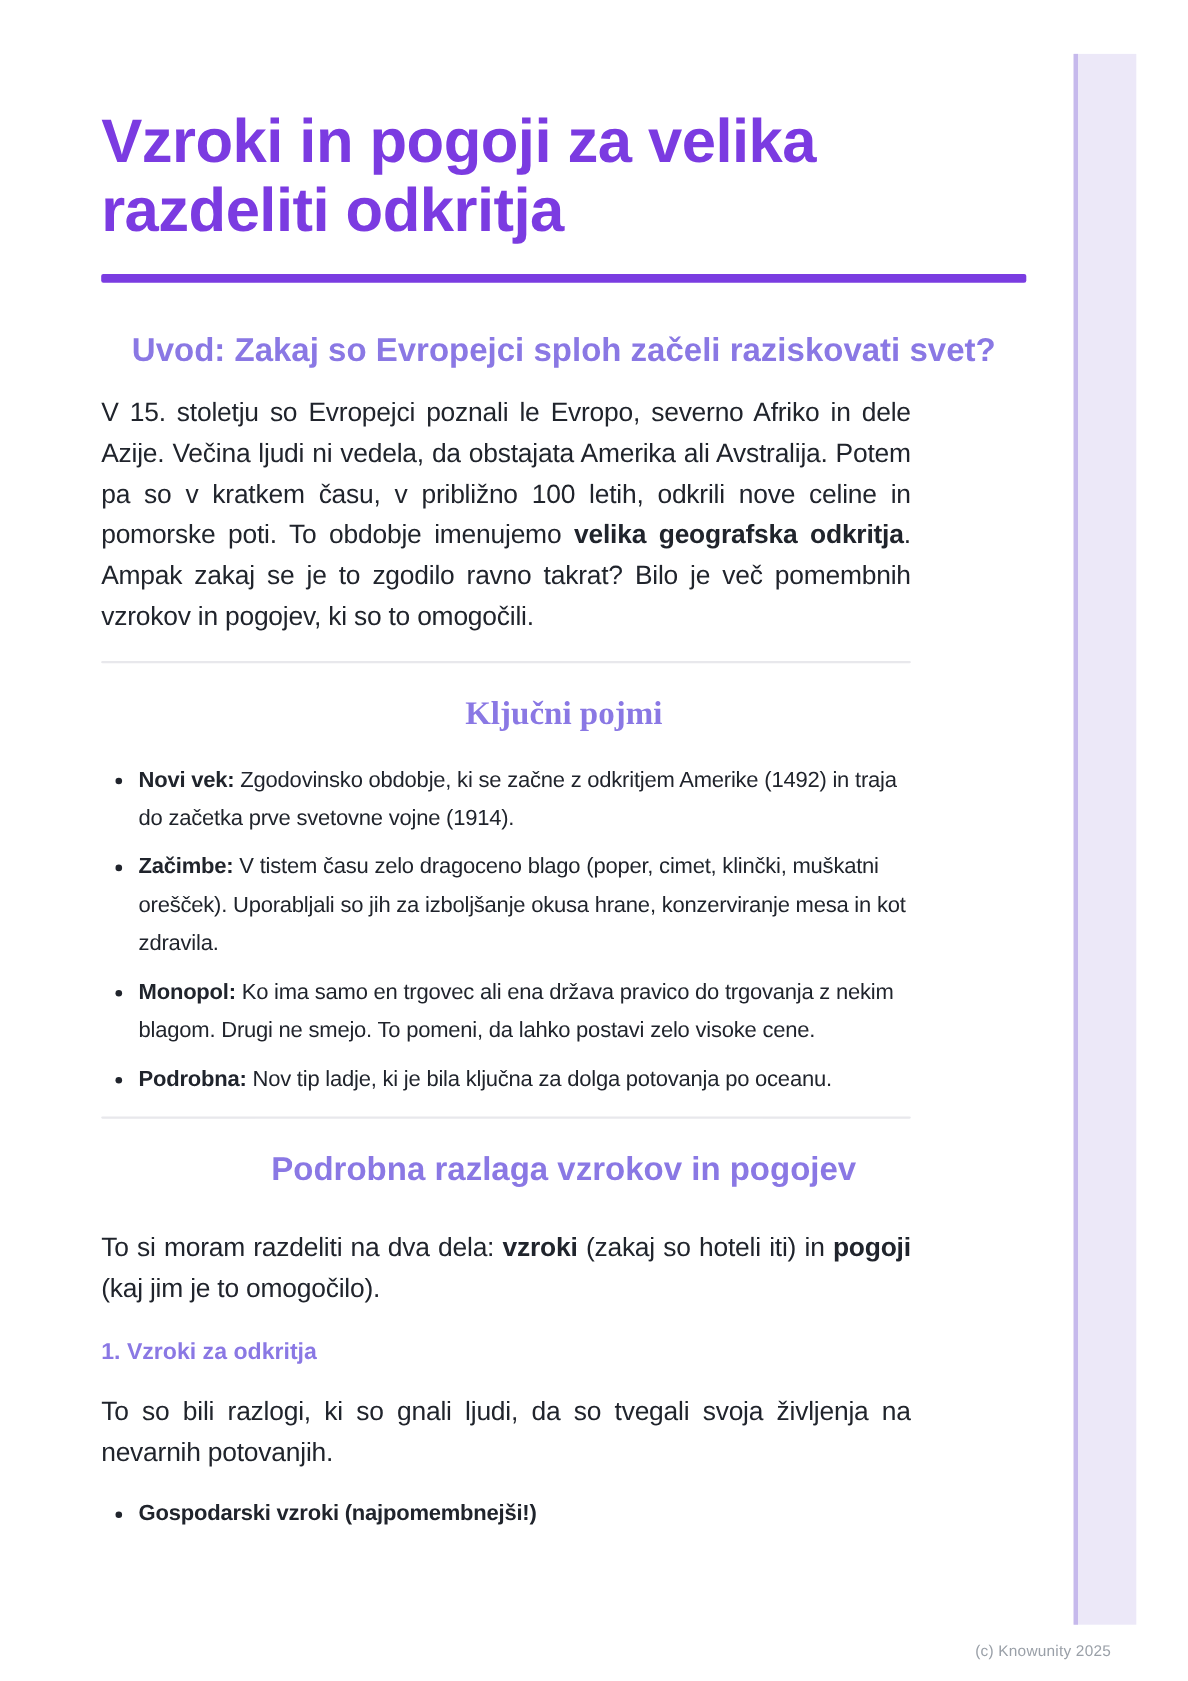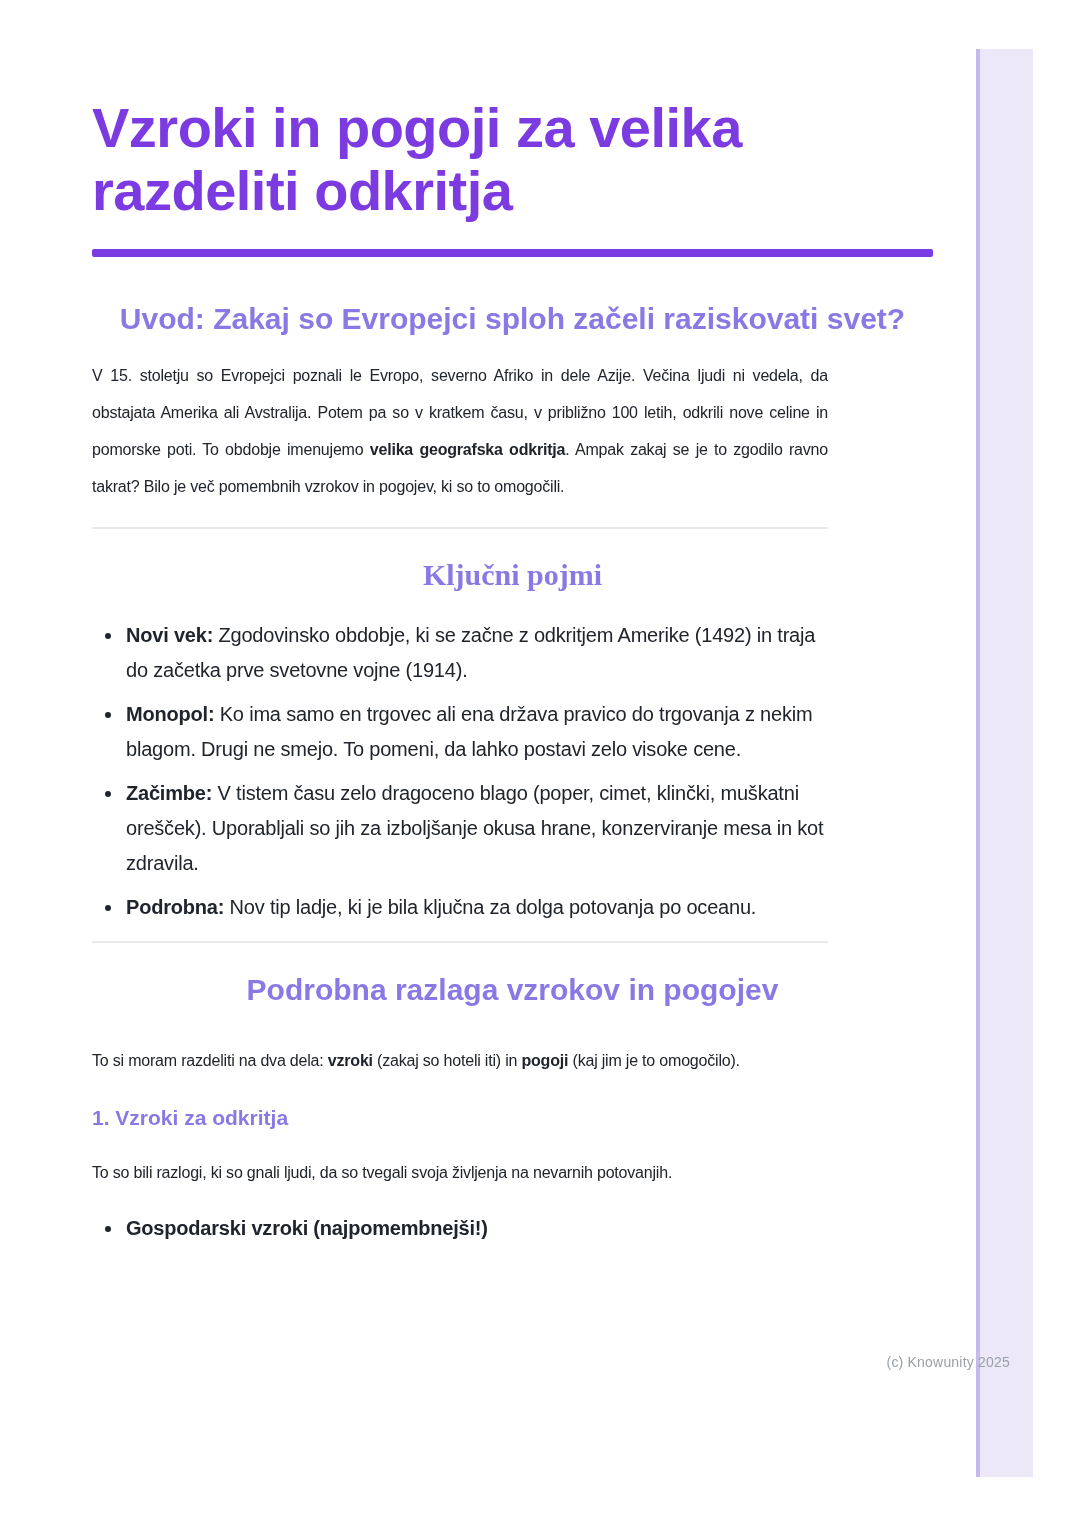--- a/index.html
+++ b/index.html
@@ -10,21 +10,21 @@
   html,body{background:#ffffff;}
   .page{
     position:relative; width:1080px; height:1528px; background:#ffffff;
     overflow:hidden; font-family:"Liberation Sans","DejaVu Sans",sans-serif;
   }
   .side-strip{
     position:absolute; left:976px; top:49px; width:57px; height:1428px;
     background:var(--strip_bg); border-left:4px solid var(--strip_border);
   }
   .watermark{
-    position:absolute; top:1354px; right:70px; z-index:5;
+    position:absolute; top:1492px; right:70px; z-index:5;
     font-size:14px; color:var(--watermark); letter-spacing:0.2px;
   }
   .content{
     position:absolute; left:92px; top:0; width:841px; padding-top:96px;
     color:var(--body);
   }
   h1.page-title{
     width:800px; font-size:56px; line-height:63px; font-weight:700;
     color:var(--title); letter-spacing:-0.5px;
   }
@@ -36,21 +36,21 @@
     font-size:30px; line-height:40px; font-weight:700; color:var(--heading);text-align:center;
   }
   h2.sec.uvod{margin-top:42px;}
   h2.sec.kljucni{margin-top:26px;font-family:Liberation Serif, serif;}
   h2.sec.podrobna{margin-top:27px;}
   h3.subsec{
     font-size:21px; line-height:34px; font-weight:700; color:var(--heading);
     margin-top:22px;
   }
   .para{
-    width:736px; font-size:16px; line-height:37px; letter-spacing:-0.2px;
+    width:736px; font-size:24px; line-height:37px; letter-spacing:-0.2px;
     text-align:justify; color:var(--body);
   }
   .para.intro{margin-top:18px;}
   .para.split{margin-top:32px;}
   .para.reasons{margin-top:19px;}
   .b{font-weight:700;}
   .divider{width:736px; height:2px; background:var(--divider); border-radius:1px;}
   .divider.d1{margin-top:22px;}
   .divider.d2{margin-top:16px;}
   ul.terms{
@@ -80,22 +80,22 @@
     <div class="title-rule"></div>
 
     <h2 class="sec uvod">Uvod: Zakaj so Evropejci sploh začeli raziskovati svet?</h2>
     <p class="para intro"><span>V 15. stoletju so Evropejci poznali le Evropo, severno Afriko in dele Azije. Večina ljudi ni vedela, da obstajata Amerika ali Avstralija. Potem pa so v kratkem času, v približno 100 letih, odkrili nove celine in pomorske poti. To obdobje imenujemo </span><span class="b">velika geografska odkritja</span><span>. Ampak zakaj se je to zgodilo ravno takrat? Bilo je več pomembnih vzrokov in pogojev, ki so to omogočili.</span></p>
 
     <div class="divider d1"></div>
 
     <h2 class="sec kljucni">Ključni pojmi</h2>
     <ul class="terms">
       <li><span class="dot"></span><span class="b">Novi vek:</span><span> Zgodovinsko obdobje, ki se začne z odkritjem Amerike (1492) in traja do začetka prve svetovne vojne (1914).</span></li>
+      <li><span class="dot"></span><span class="b">Začimbe:</span><span> V tistem času zelo dragoceno blago (poper, cimet, klinčki, muškatni orešček). Uporabljali so jih za izboljšanje okusa hrane, konzerviranje mesa in kot zdravila.</span></li>
       <li><span class="dot"></span><span class="b">Monopol:</span><span> Ko ima samo en trgovec ali ena država pravico do trgovanja z nekim blagom. Drugi ne smejo. To pomeni, da lahko postavi zelo visoke cene.</span></li>
-      <li><span class="dot"></span><span class="b">Začimbe:</span><span> V tistem času zelo dragoceno blago (poper, cimet, klinčki, muškatni orešček). Uporabljali so jih za izboljšanje okusa hrane, konzerviranje mesa in kot zdravila.</span></li>
       <li><span class="dot"></span><span class="b">Podrobna:</span><span> Nov tip ladje, ki je bila ključna za dolga potovanja po oceanu.</span></li>
     </ul>
 
     <div class="divider d2"></div>
 
     <h2 class="sec podrobna">Podrobna razlaga vzrokov in pogojev</h2>
     <p class="para split"><span>To si moram razdeliti na dva dela: </span><span class="b">vzroki</span><span> (zakaj so hoteli iti) in </span><span class="b">pogoji</span><span> (kaj jim je to omogočilo).</span></p>
 
     <h3 class="subsec">1. Vzroki za odkritja</h3>
     <p class="para reasons">To so bili razlogi, ki so gnali ljudi, da so tvegali svoja življenja na nevarnih potovanjih.</p>

